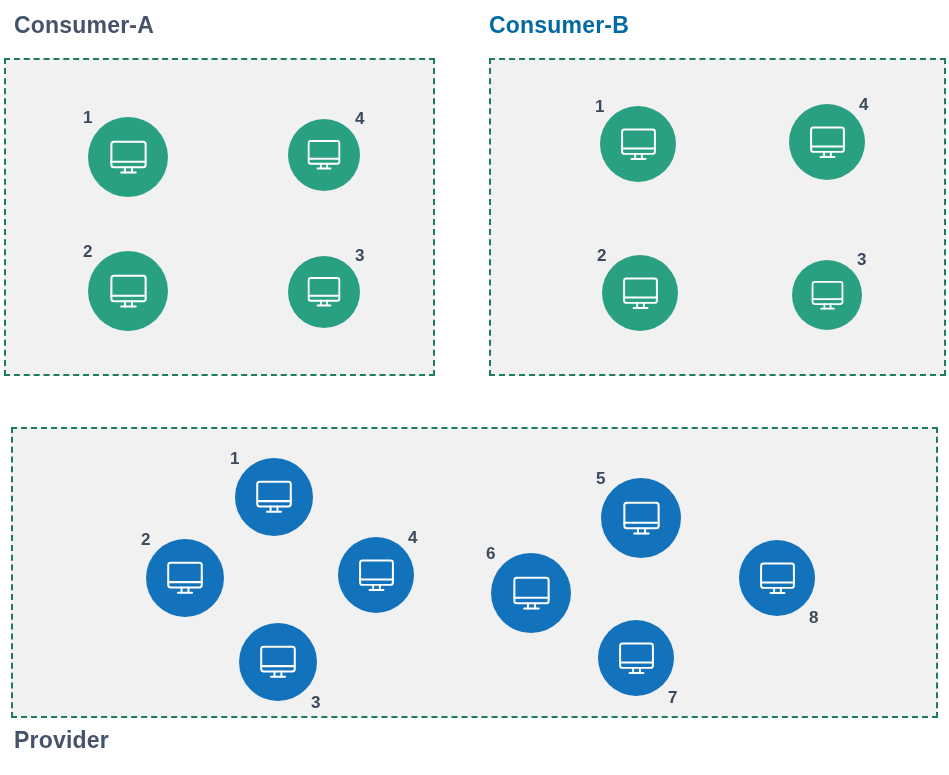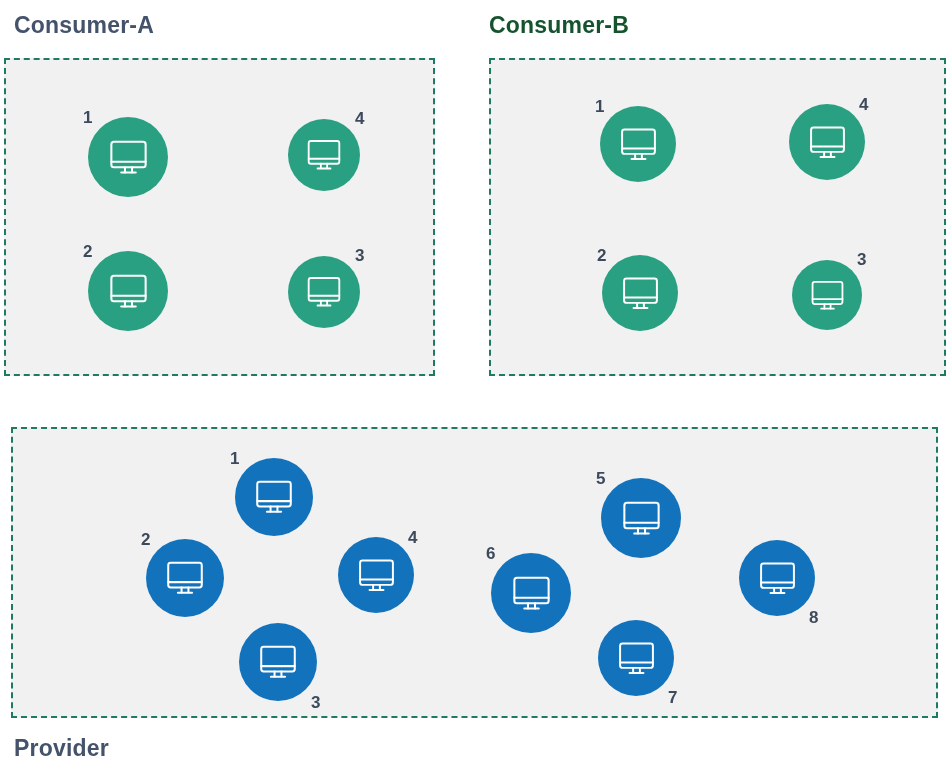--- a/index.html
+++ b/index.html
@@ -27,21 +27,21 @@
     position: absolute;
     font-family: "Liberation Sans", sans-serif;
     font-size: 23px;
     font-weight: bold;
     color: #44536b;
     letter-spacing: 0.2px;
     white-space: nowrap;
   }
   #title-consumer-a { left: 14px;  top: 12px; }
   #title-consumer-b { left: 489px; top: 12px; }
-  #title-provider   { left: 14px;  top: 727px; margin-top: 8px; }
+  #title-provider   { left: 14px;  top: 727px; }
 
   
   .zone-panel {
     position: absolute;
     background: #f1f1f1;
     border: 2px dashed #1f7a63;
     box-sizing: border-box;
   }
   #panel-consumer-a {
     left: 4px;   top: 58px;
@@ -119,21 +119,21 @@
       <svg width="42" height="42" viewBox="0 0 48 48" fill="none" stroke="#ffffff" stroke-width="2.1" stroke-linecap="round" stroke-linejoin="round">
         <rect x="6.5" y="8" width="35" height="26" rx="2.6"></rect>
         <line x1="6.5" y1="28.3" x2="41.5" y2="28.3"></line>
         <line x1="20.4" y1="34" x2="20.4" y2="39.2"></line>
         <line x1="27.6" y1="34" x2="27.6" y2="39.2"></line>
         <line x1="16.6" y1="39.4" x2="31.4" y2="39.4"></line>
       </svg>
     </div>
     <div class="node-label" style="font-size: 17px; color: rgb(61, 74, 92); left: 355px; top: 247px;">3</div>
     <div class="zone-panel" id="panel-consumer-b" style="left: 489px; top: 58px; width: 457px; height: 318px; background: rgb(241, 241, 241); border-color: rgb(31, 122, 99);"></div>
-    <div class="zone-title" id="title-consumer-b" style="left: 489px; top: 12px; color: #14532d;">Consumer-B</div>
+    <div class="zone-title" id="title-consumer-b" style="left: 489px; top: 12px; color: #0369a1;">Consumer-B</div>
     <div class="node green" style="left: 600px; top: 106px; width: 76px; height: 76px; background: rgb(42, 160, 131);">
       <svg width="45" height="45" viewBox="0 0 48 48" fill="none" stroke="#ffffff" stroke-width="2.1" stroke-linecap="round" stroke-linejoin="round">
         <rect x="6.5" y="8" width="35" height="26" rx="2.6"></rect>
         <line x1="6.5" y1="28.3" x2="41.5" y2="28.3"></line>
         <line x1="20.4" y1="34" x2="20.4" y2="39.2"></line>
         <line x1="27.6" y1="34" x2="27.6" y2="39.2"></line>
         <line x1="16.6" y1="39.4" x2="31.4" y2="39.4"></line>
       </svg>
     </div>
     <div class="node-label" style="font-size: 17px; color: rgb(61, 74, 92); left: 595px; top: 98px;">1</div>

